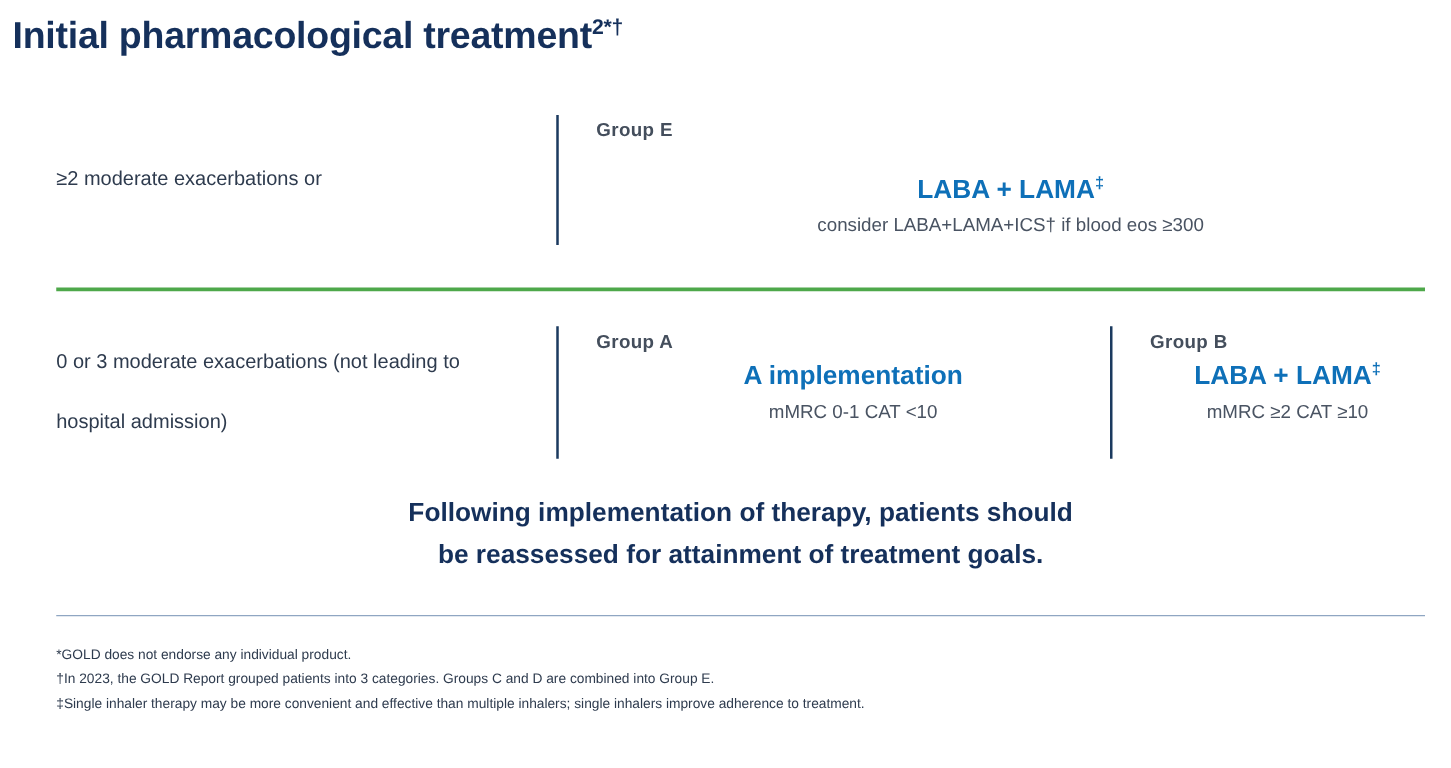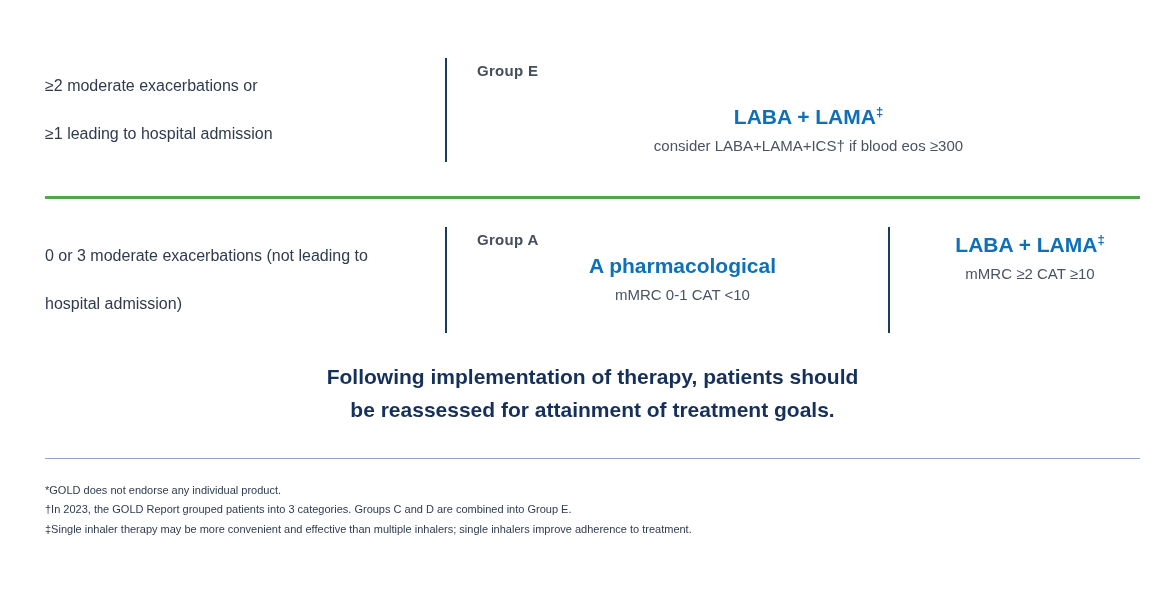--- a/index.html
+++ b/index.html
@@ -97,52 +97,53 @@
     font-size: 11px;
     line-height: 1.75;
     color: #2e3b4e;
   }
 </style>
 </head>
 <body>
 
 <div class="page">
 
+  <h1 class="title"><span>Initial pharmacological treatment</span><sup>2*†</sup></h1>
 
   <div class="content">
 
     <div class="row row-top">
       <div class="criteria">
         <div>≥2 moderate exacerbations or</div>
-        <div>≥1 leading to hospital admission</div>
       </div>
       <div class="group group-e">
         <div class="group-label">Group E</div>
         <div class="treatment-wrap">
           <div class="treatment"><span>LABA + LAMA</span><sup>‡</sup></div>
           <div class="subtext">consider LABA+LAMA+ICS† if blood eos ≥300</div>
         </div>
       </div>
     </div>
 
     <hr class="green-divider">
 
     <div class="row row-bottom">
       <div class="criteria">
         <div>0 or 3 moderate exacerbations (not leading to</div>
         <div>hospital admission)</div>
       </div>
       <div class="group group-a">
         <div class="group-label">Group A</div>
         <div class="treatment-wrap">
-          <div class="treatment"><span>A pharmacological</span><sup></sup></div>
+          <div class="treatment"><span>A implementation</span><sup></sup></div>
           <div class="subtext">mMRC 0-1 CAT &lt;10</div>
         </div>
       </div>
       <div class="group group-b">
+        <div class="group-label">Group B</div>
         <div class="treatment-wrap">
           <div class="treatment"><span>LABA + LAMA</span><sup>‡</sup></div>
           <div class="subtext">mMRC ≥2 CAT ≥10</div>
         </div>
       </div>
     </div>
 
     <div class="message">
       <div>Following implementation of therapy, patients should</div>
       <div>be reassessed for attainment of treatment goals.</div>

